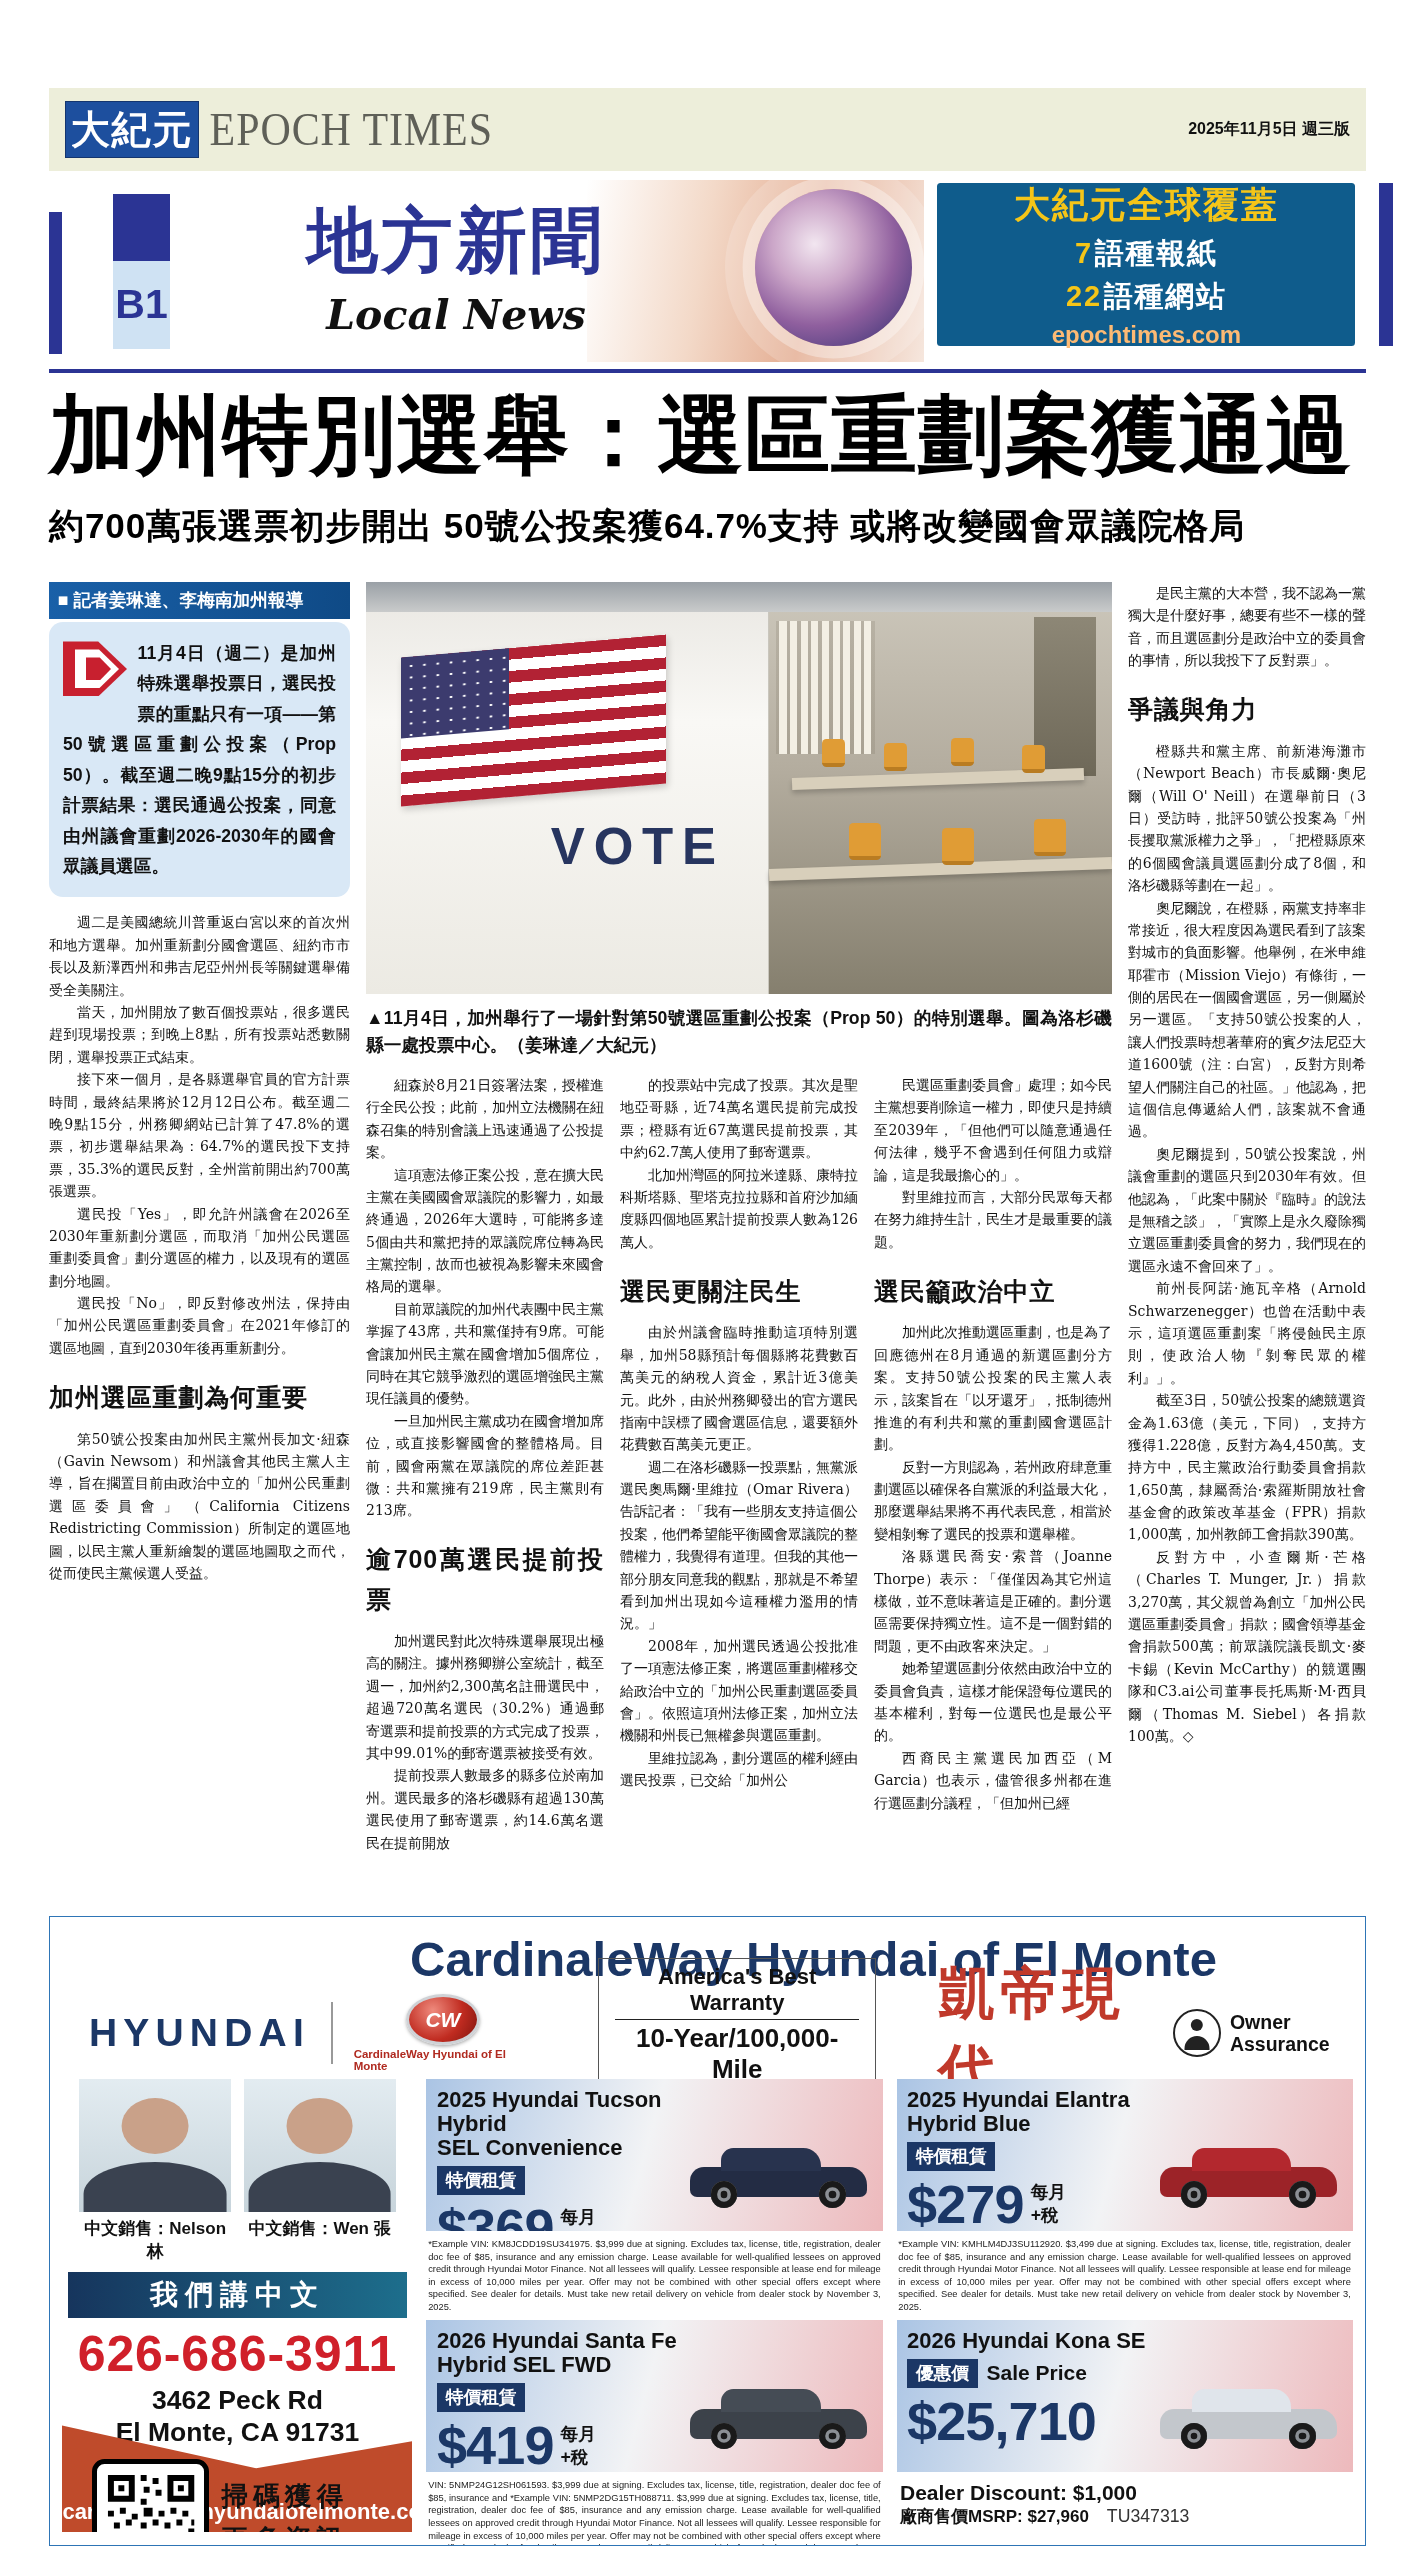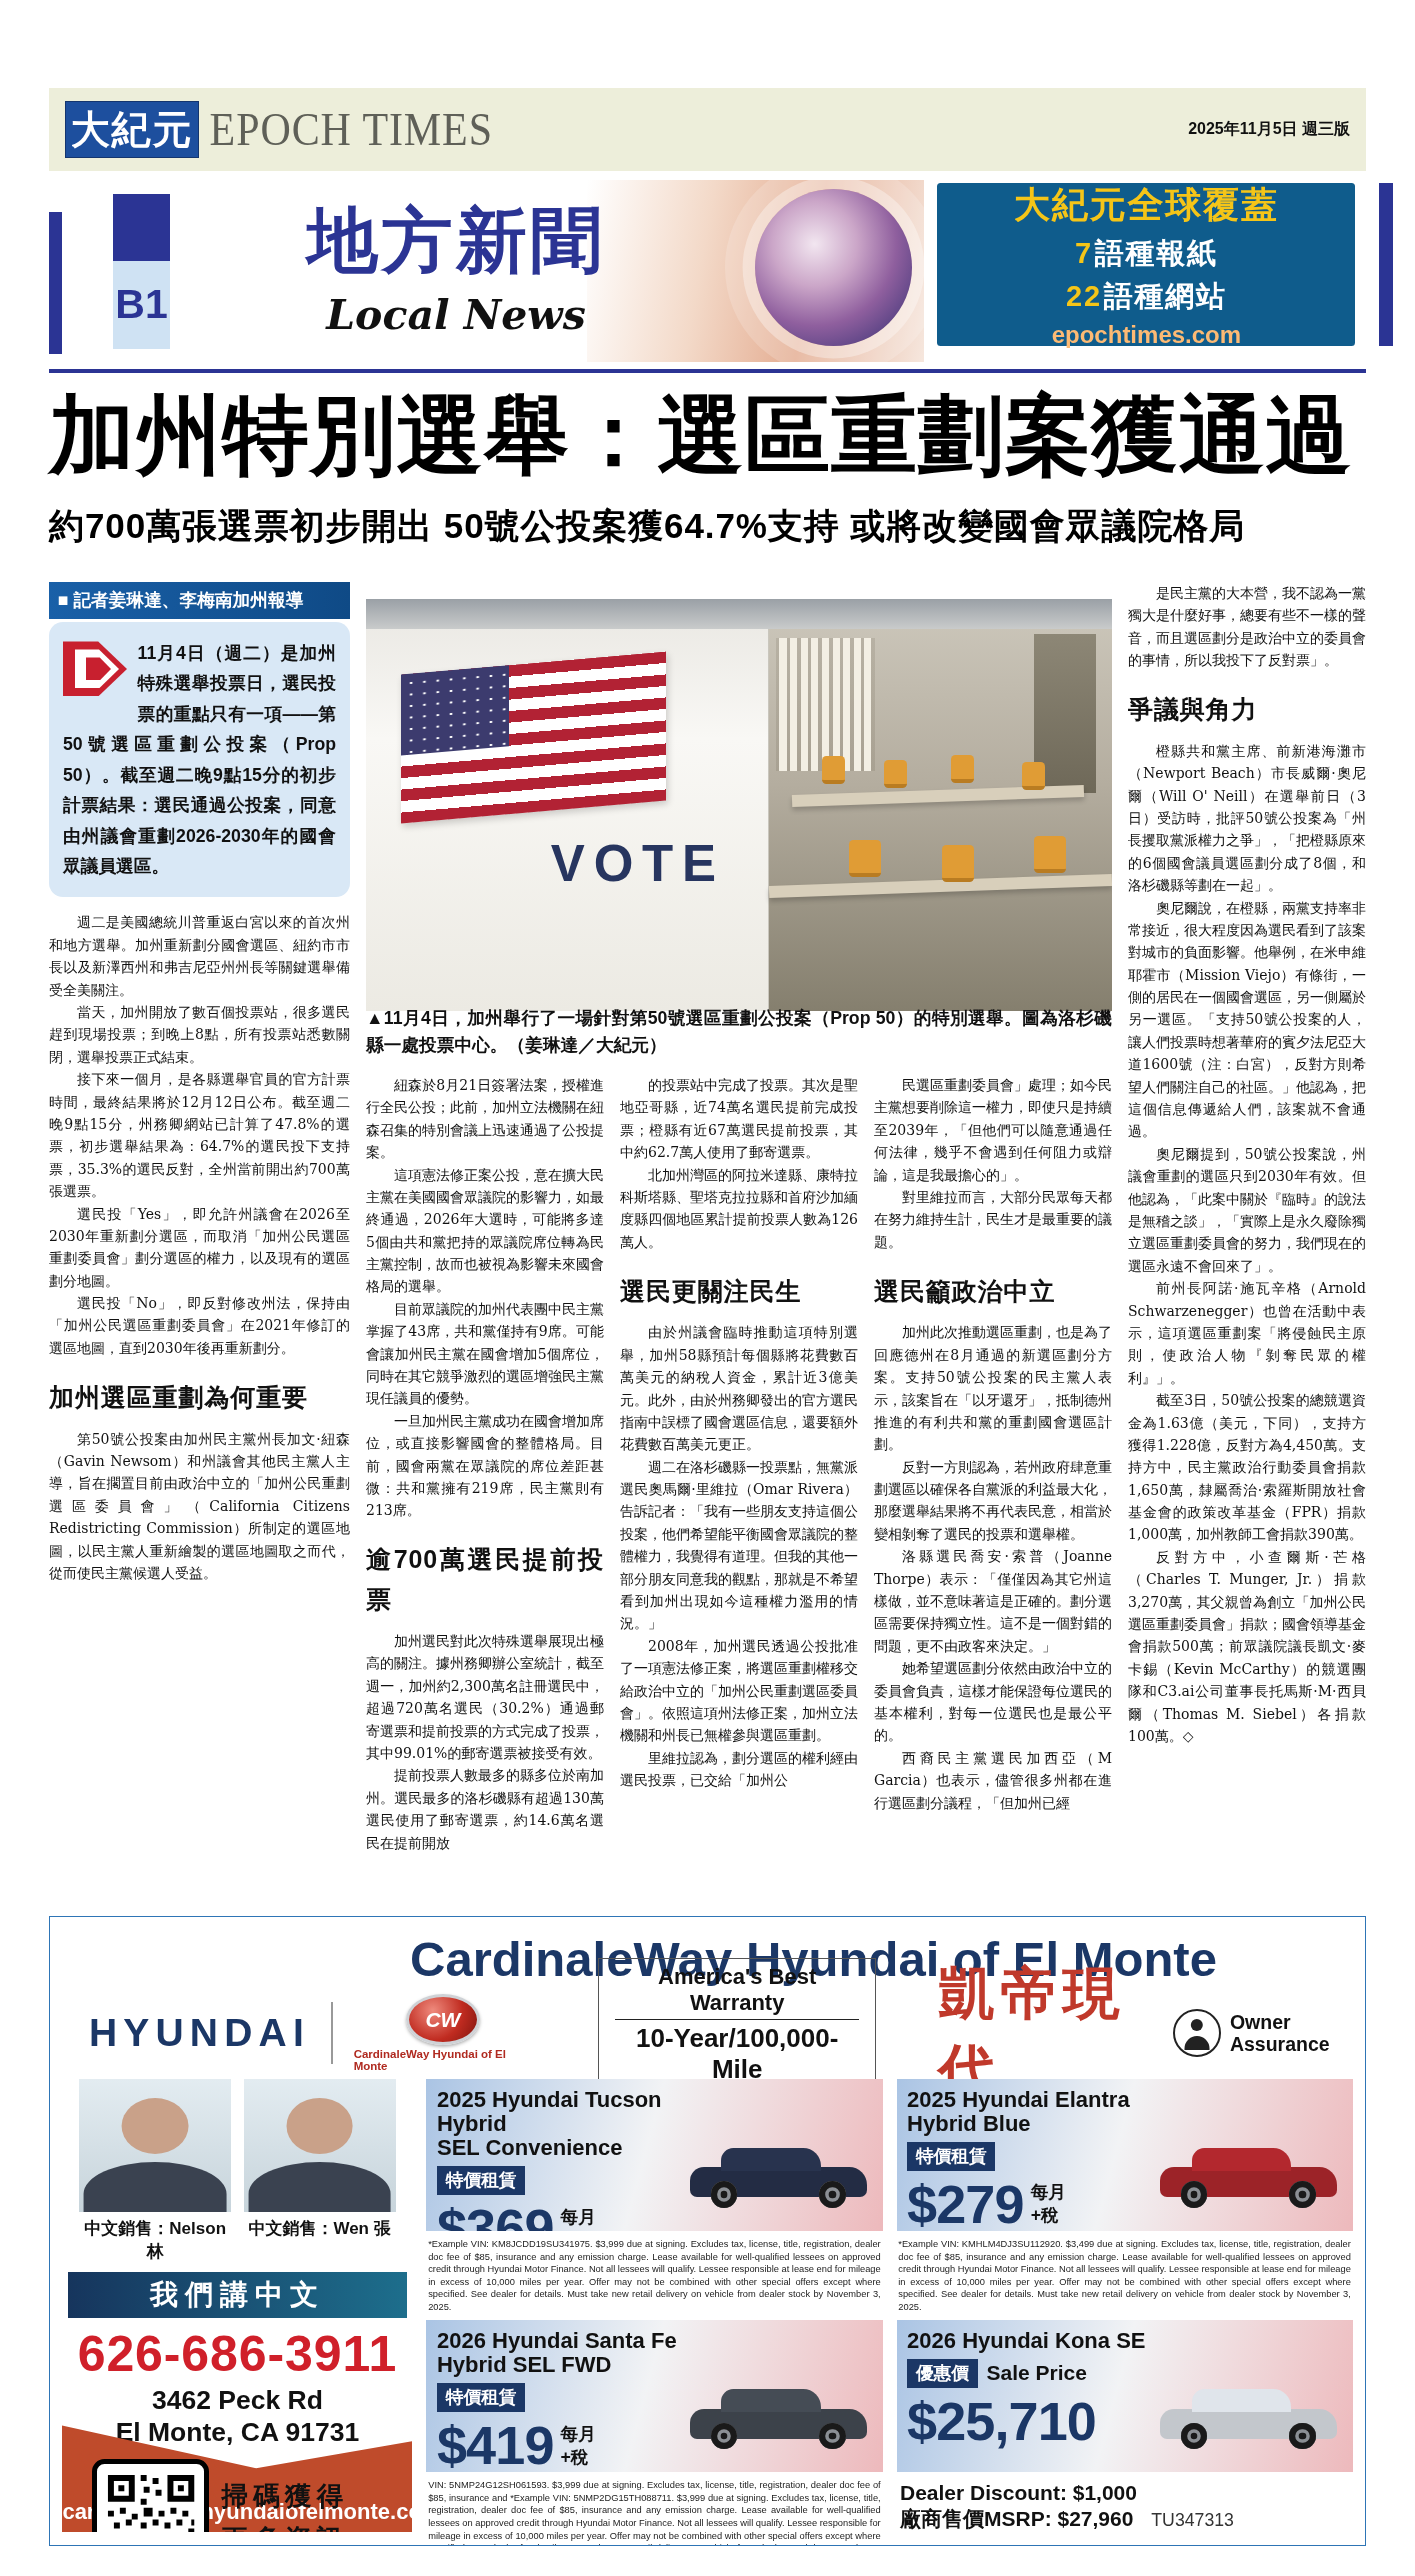--- a/index.html
+++ b/index.html
@@ -65,21 +65,21 @@
   .lead-box{background:#d9e8f6;border-radius:14px;padding:16px 14px;margin-bottom:14px;
       font-family:"Liberation Sans","DejaVu Sans",sans-serif}
   .lead-arrow{float:left;width:64px;height:55px;position:relative;margin:3.5px 10.6px 3.5px 0}
   .lead-arrow i{position:absolute;display:block;clip-path:polygon(0 0,55% 0,100% 50%,55% 100%,0 100%)}
   .lead-arrow .a1{inset:0;background:#c8202f}
   .lead-arrow .a2{inset:8px 8px 8px 11.5px;background:#fff}
   .lead-arrow .a3{inset:16px 16px 16px 23px;background:#c8202f}
   .lead{font-size:17.7px;line-height:1.72;font-weight:700;text-indent:0;text-align:justify}
 
   
-  .photo{position:absolute;left:317px;top:17px;width:746px;height:412px;display:flex;overflow:hidden;background:#ddd}
+  .photo{position:absolute;left:317px;top:0;width:746px;height:412px;display:flex;overflow:hidden;background:#ddd}
   .ceiling{position:absolute;left:0;top:0;width:100%;height:30px;
       background:linear-gradient(180deg,#9aa0a6,#c9cbcb);z-index:3}
   .ph-left{width:54%;position:relative;background:linear-gradient(180deg,#e9e7e2 0%,#f9f8f5 34%,#eceae3 100%);
       border-right:1.8px solid #c9c6bd}
   .flag{position:absolute;top:64px;left:35px;width:265px;height:149px;transform:skewY(-5deg);
       background:repeating-linear-gradient(180deg,#b22234 0 11.5px,#ffffff 11.5px 23px);box-shadow:1.8px 3.5px 7px rgba(0,0,0,.18)}
   .canton{position:absolute;top:0;left:0;width:108px;height:81px;background:#3c3b6e;
       background-image:radial-gradient(#fff 1.4px,rgba(255,255,255,0) 1.6px);background-size:13.3px 11.5px;background-position:3.5px 3.5px}
   .vote{position:absolute;left:46%;top:57%;font-size:51px;font-weight:900;color:#27355f;
       letter-spacing:8.8px;font-family:"Liberation Sans","DejaVu Sans",sans-serif}
@@ -163,21 +163,21 @@
   .car{position:absolute;right:5.3px;bottom:25px;width:177px;height:30px;border-radius:14px 17.7px 7px 7px}
   .car::before{content:"";position:absolute;top:-19.5px;left:18%;width:56%;height:23px;border-radius:12.4px 17.7px 0 0;
       background:inherit;filter:brightness(1.15)}
   .wheel{position:absolute;bottom:-10.6px;width:26.5px;height:26.5px;background:#1a1a1a;border-radius:50%;
       box-shadow:inset 0 0 0 6.2px #1a1a1a,inset 0 0 0 9.7px #8b8f94}
   .wheel.wf{left:21px}.wheel.wr{right:21px}
   .car-navy{background:#232c44}.car-red{background:#9c2328}.car-gray{background:#3c424a}.car-silver{background:#c3c7cc}
   .disc{font-size:9.3px;line-height:1.35;color:#222;text-align:justify;padding:0 1.8px}
   .kona-details{padding:1.8px 3.5px}
   .kd-discount{font-size:21px;font-weight:900}
-  .kd-msrp{font-size:21px;font-weight:900;display:inline-block}
+  .kd-msrp{font-size:17px;font-weight:900;display:inline-block}
   .kd-stock{font-size:17.7px;font-weight:400;color:#333;margin-left:14px;display:inline-block}
 </style>
 </head>
 <body>
 
 <div class="page">
 
   <header class="masthead">
     <div class="mast-logo-box">
       <span>大紀元</span>

